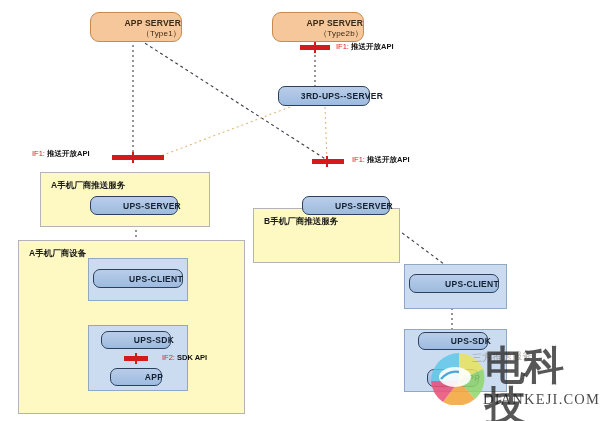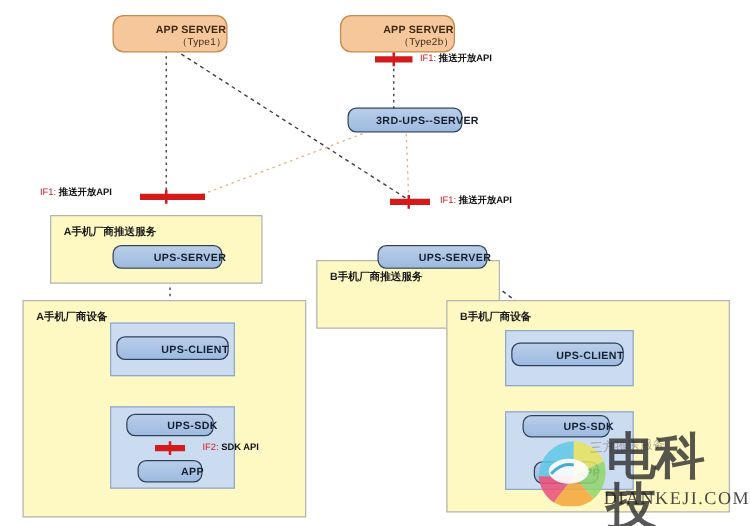--- a/index.html
+++ b/index.html
@@ -250,23 +250,20 @@
   <div class="ifbar" style="left:124px; top:356px; width:24px;"></div>
   <div class="iftick" style="left:135px; top:353px;"></div>
   <div class="iflabel" style="left:162px; top:353px;">
     <span class="code">IF2:</span>
     <span>SDK API</span>
   </div>
   <div class="pill" style="left:110px; top:368px; width:52px; height:18px;">
     <span>APP</span>
   </div>
 
-  <div class="zone light" style="left:357px; top:240px; width:227px; height:170px;">
-    <div class="zone-title">B手机厂商设备</div>
-  </div>
 
   <div class="panel" style="left:404px; top:264px; width:103px; height:45px;"></div>
   <div class="pill" style="left:409px; top:274px; width:90px; height:19px;">
     <span>UPS-CLIENT</span>
   </div>
 
   <div class="panel" style="left:404px; top:329px; width:103px; height:63px;"></div>
   <div class="pill" style="left:418px; top:332px; width:70px; height:18px;">
     <span>UPS-SDK</span>
   </div>

